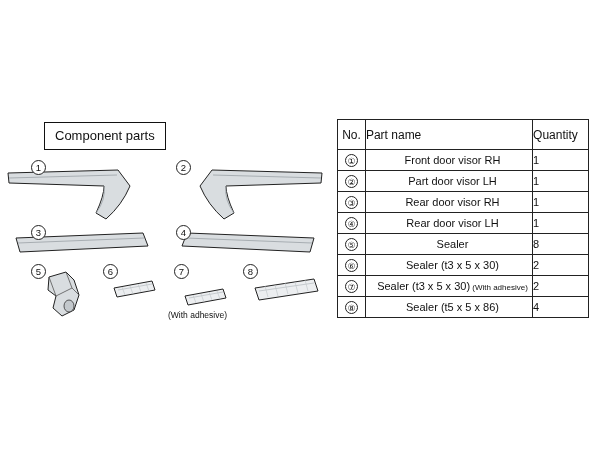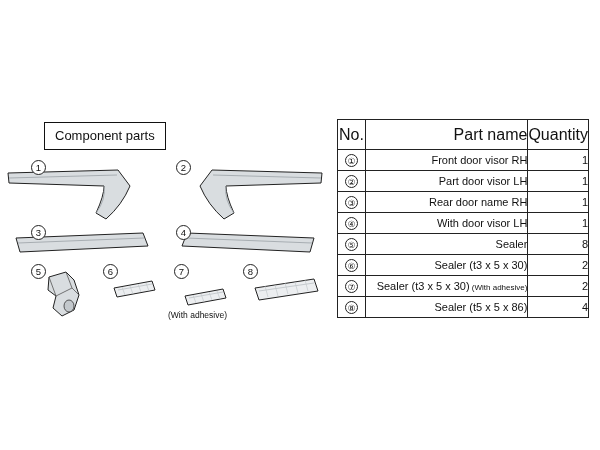--- a/index.html
+++ b/index.html
@@ -75,25 +75,25 @@
     border: 1px solid #222;
     font-weight: normal;
     color: #111;
     font-size: 11px;
     padding: 0;
     height: 21px;
     box-sizing: border-box;
   }
   table.parts thead th {
     height: 30px;
-    font-size: 16px;
+    font-size: 12px;
   }
   .col-no   { width: 28px;  text-align: center; }
-  .col-name { width: 168px; text-align: right; padding-left: 7px !important; }
-  .col-qty  { width: 56px;  text-align: right; }
+  .col-name { width: 168px; text-align: center; padding-left: 7px !important; }
+  .col-qty  { width: 56px;  text-align: left; }
   .rowcirc {
     display: inline-block;
     width: 13px;
     height: 13px;
     line-height: 12px;
     border: 1px solid #222;
     border-radius: 50%;
     font-size: 8.5px;
     text-align: center;
     box-sizing: border-box;
@@ -168,21 +168,21 @@
   <div class="circ" style="left:174px; top:264px;">7</div>
   <div class="circ" style="left:243px; top:264px;">8</div>
 
   <div class="note" style="left:168px; top:310px;">(With adhesive)</div>
 
   <div class="table-wrap">
     <table class="parts">
       <thead>
         <tr>
           <th class="col-no">No.</th>
-          <th class="col-name" style="text-align:right;padding-left:0 !important;">Part name</th>
+          <th class="col-name" style="text-align:left;padding-left:0 !important;">Part name</th>
           <th class="col-qty">Quantity</th>
         </tr>
       </thead>
       <tbody>
         <tr>
           <td class="col-no">
             <span class="rowcirc">①</span>
           </td>
           <td class="col-name">
             <span>Front door visor RH</span><span class="suffix"></span>
@@ -196,30 +196,30 @@
           <td class="col-name">
             <span>Part door visor LH</span><span class="suffix"></span>
           </td>
           <td class="col-qty">1</td>
         </tr>
         <tr>
           <td class="col-no">
             <span class="rowcirc">③</span>
           </td>
           <td class="col-name">
-            <span>Rear door name RH</span><span class="suffix"></span>
+            <span>Rear door visor RH</span><span class="suffix"></span>
           </td>
           <td class="col-qty">1</td>
         </tr>
         <tr>
           <td class="col-no">
             <span class="rowcirc">④</span>
           </td>
           <td class="col-name">
-            <span>With door visor LH</span><span class="suffix"></span>
+            <span>Rear door visor LH</span><span class="suffix"></span>
           </td>
           <td class="col-qty">1</td>
         </tr>
         <tr>
           <td class="col-no">
             <span class="rowcirc">⑤</span>
           </td>
           <td class="col-name">
             <span>Sealer</span><span class="suffix"></span>
           </td>

